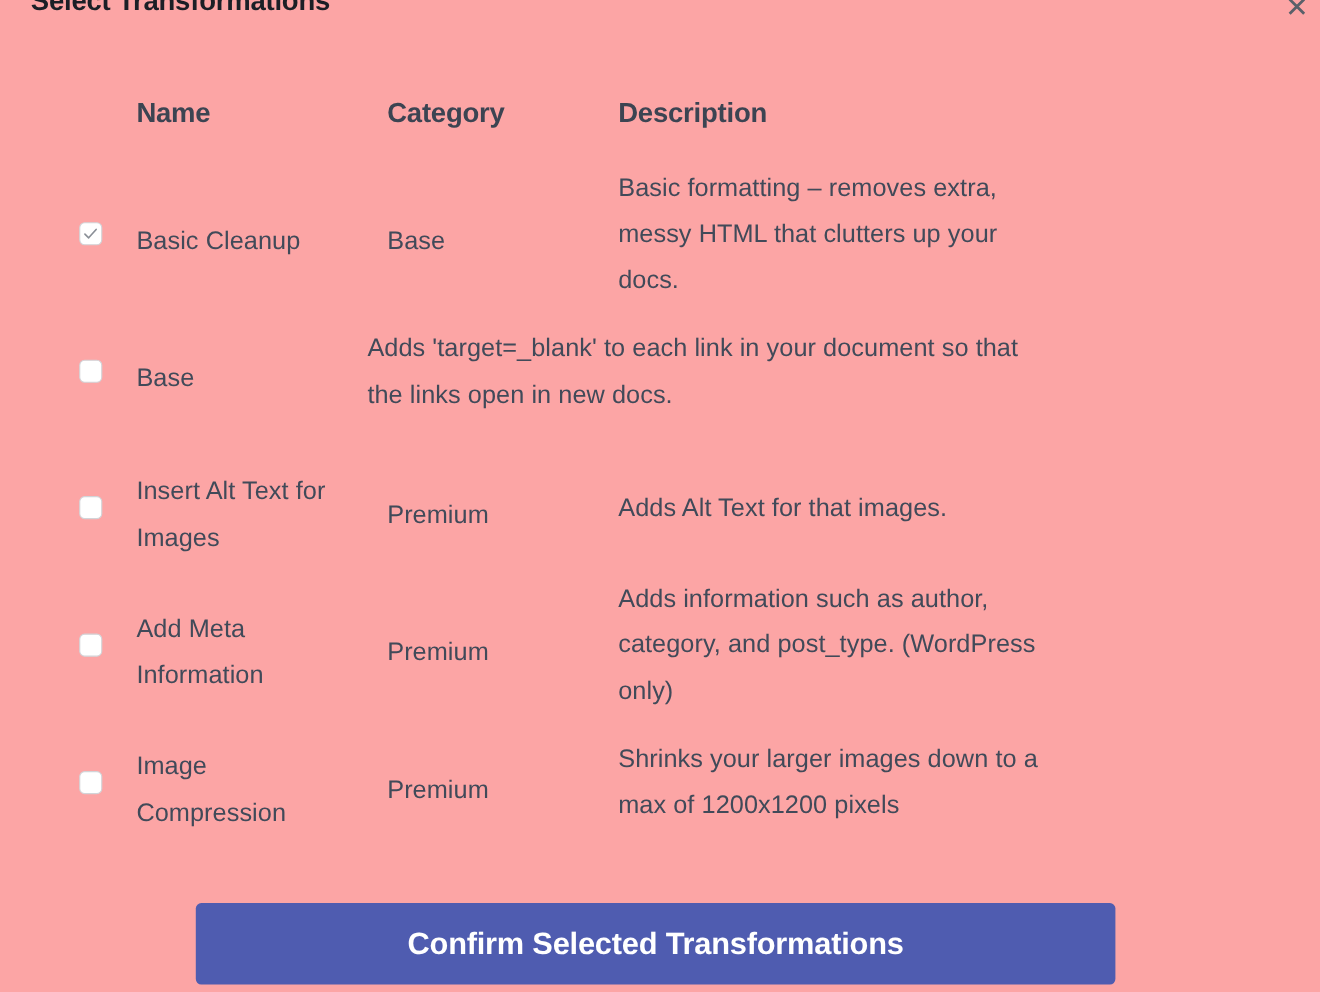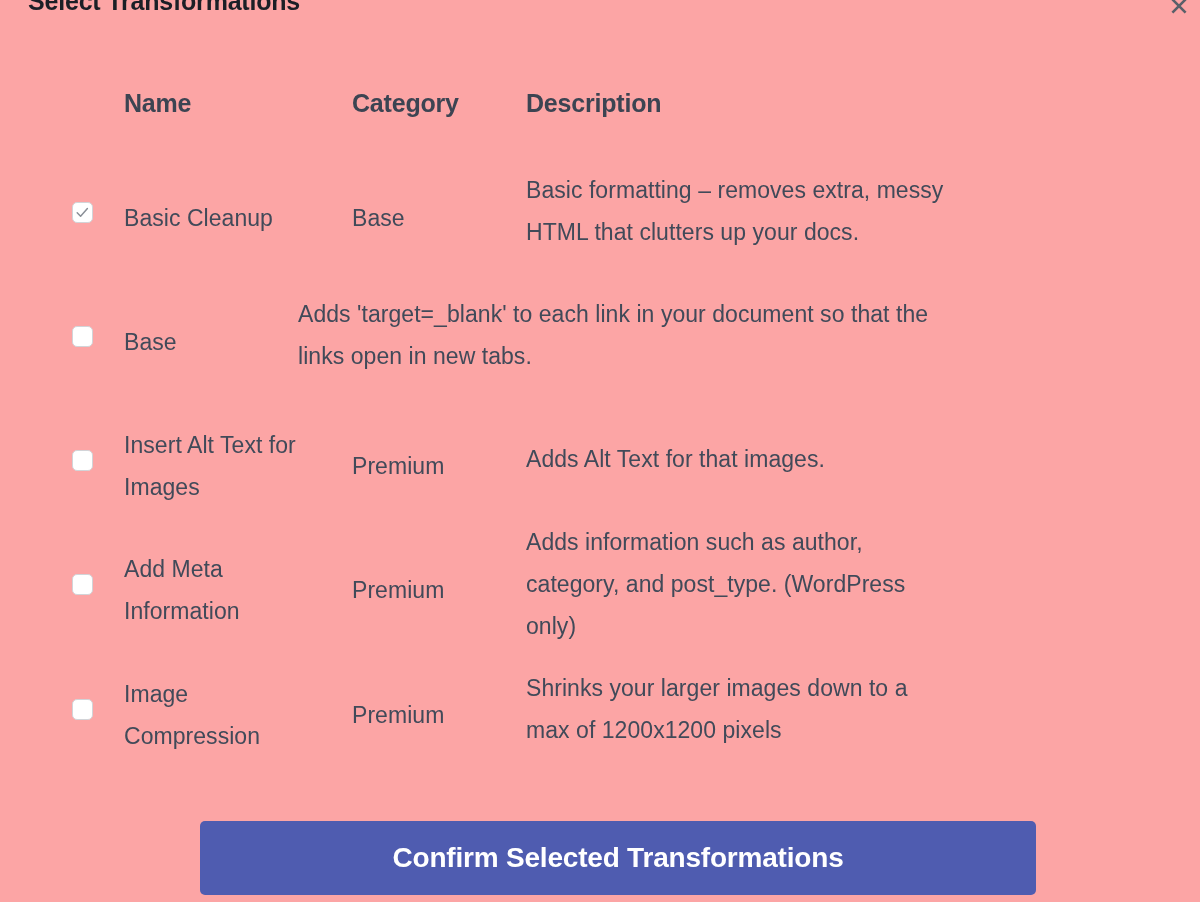--- a/index.html
+++ b/index.html
@@ -89,20 +89,21 @@
   .c-cat {
     width: 174px;
     flex: 0 0 174px;
     padding-right: 24px;
     box-sizing: border-box;
   }
   .c-desc {
     flex: 1 1 auto;
     padding-right: 56px;
     box-sizing: border-box;
+    margin-left: 36px;
   }
 
   .head-cell {
     font-size: 25px;
     font-weight: 700;
     color: #3c4452;
     letter-spacing: -0.2px;
     line-height: 1.25;
   }
 
@@ -141,21 +142,21 @@
   .cb svg {
     position: absolute;
     left: 2px;
     top: 2px;
     display: block;
   }
 
   
   .confirm-btn {
     position: absolute;
-    left: 200px;
+    left: 178px;
     top: 821px;
     width: 836px;
     height: 74px;
     background: #4f5cb0;
     border: none;
     border-radius: 5px;
     color: #ffffff;
     font-family: "Liberation Sans", sans-serif;
     font-size: 28px;
     font-weight: 700;
@@ -204,21 +205,21 @@
       <div class="c-desc cell-desc">Basic formatting – removes extra, messy HTML that clutters up your docs.</div>
     </div>
 
     <div class="row body-row">
       <div class="c-check">
         <div class="cb unchecked">
           
         </div>
       </div>
       <div class="c-cat cell-text">Base</div>
-      <div class="c-desc cell-desc">Adds 'target=_blank' to each link in your document so that the links open in new tabs.</div>
+      <div class="c-desc cell-desc">Adds 'target=_blank' to each link in your document so that the links open in new docs.</div>
     </div>
 
     <div class="row body-row">
       <div class="c-check">
         <div class="cb unchecked">
           
         </div>
       </div>
       <div class="c-name cell-text">Insert Alt Text for Images</div>
       <div class="c-cat cell-text">Premium</div>

